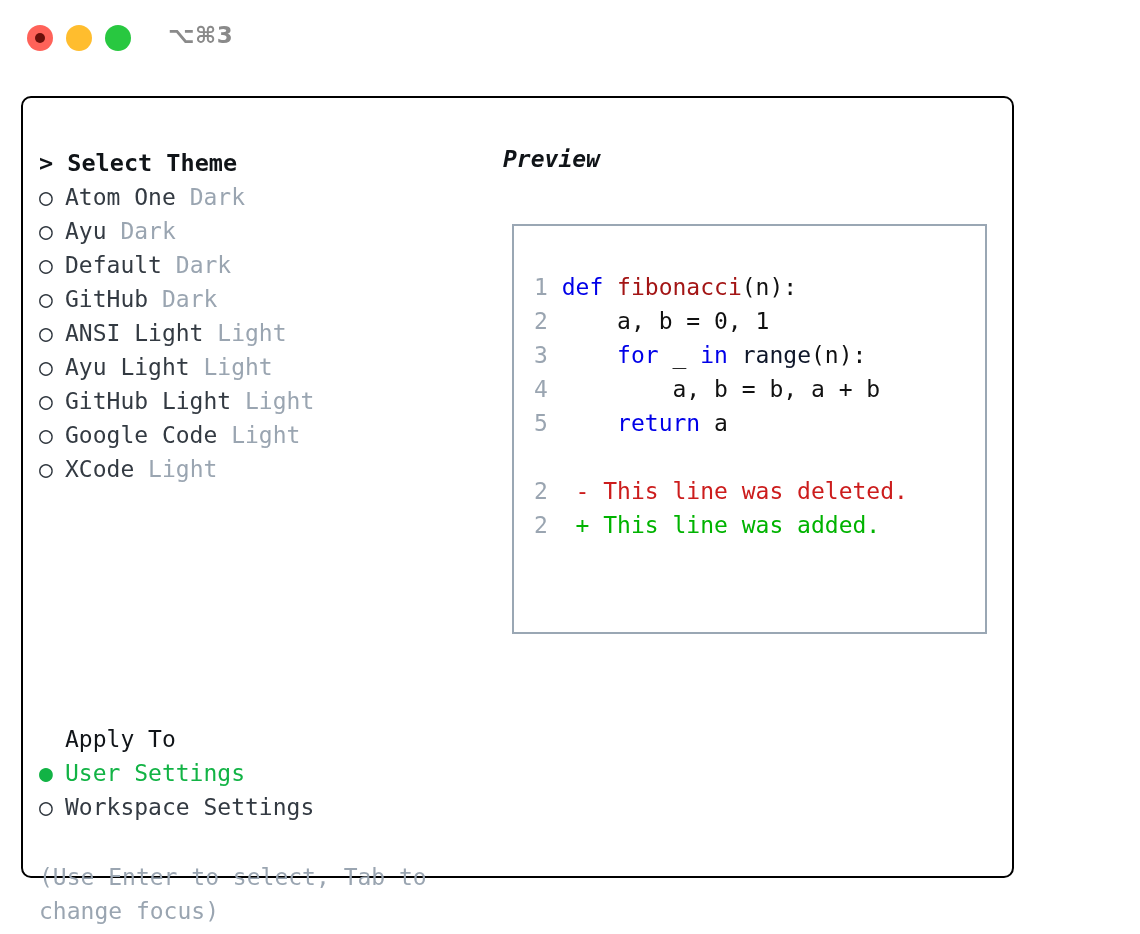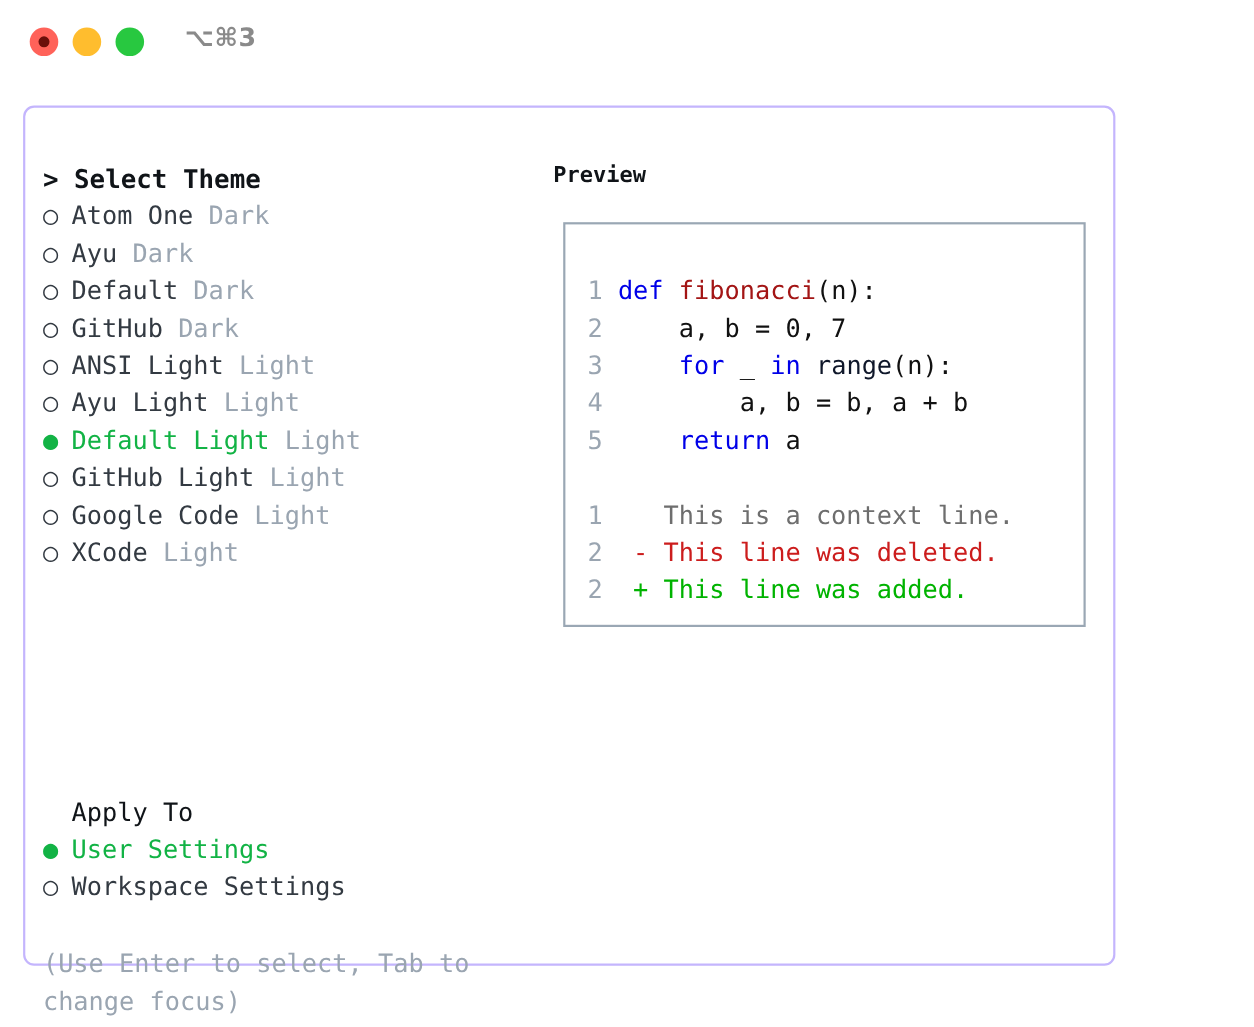--- a/index.html
+++ b/index.html
@@ -62,21 +62,21 @@
     white-space: pre;
   }
 
   
   #window {
     position: absolute;
     left: 21px;
     top: 96px;
     width: 993px;
     height: 782px;
-    border: 2px solid #c4b5fd;
+    border: 2px solid #000000;
     border-radius: 10px;
     background: #ffffff;
     box-sizing: border-box;
   }
 
   
   #theme-pane {
     position: absolute;
     left: 16px;
     top: 48px;
@@ -133,31 +133,32 @@
   }
 
   
   #preview-pane {
     position: absolute;
     left: 480px;
     top: 48px;
   }
   #preview-title {
     font-family: "DejaVu Sans Mono", "Liberation Mono", monospace;
-    font-size: 20px;
+    font-size: 23px;
     font-weight: bold;
     color: #101418;
     white-space: pre;
+    font-style: italic;
   }
   #preview-box {
     position: absolute;
     left: 489px;
-    top: 104px;
+    top: 126px;
     width: 475px;
-    height: 368px;
+    height: 410px;
     border: 2px solid #9aa7b4;
     background: #ffffff;
     box-sizing: border-box;
   }
   #code-block {
     position: absolute;
     left: 20px;
     top: 44px;
   }
   .code-line {
@@ -199,21 +200,20 @@
 
     <div id="theme-pane">
       <div class="mono-line" id="theme-header">&gt; Select Theme</div>
       <div id="theme-rows">
           <div class="mono-line theme-row"><span class="bullet bullet-empty">○</span><span class="theme-name">Atom One</span><span class="theme-kind"> Dark</span></div>
           <div class="mono-line theme-row"><span class="bullet bullet-empty">○</span><span class="theme-name">Ayu</span><span class="theme-kind"> Dark</span></div>
           <div class="mono-line theme-row"><span class="bullet bullet-empty">○</span><span class="theme-name">Default</span><span class="theme-kind"> Dark</span></div>
           <div class="mono-line theme-row"><span class="bullet bullet-empty">○</span><span class="theme-name">GitHub</span><span class="theme-kind"> Dark</span></div>
           <div class="mono-line theme-row"><span class="bullet bullet-empty">○</span><span class="theme-name">ANSI Light</span><span class="theme-kind"> Light</span></div>
           <div class="mono-line theme-row"><span class="bullet bullet-empty">○</span><span class="theme-name">Ayu Light</span><span class="theme-kind"> Light</span></div>
-          <div class="mono-line theme-row row-selected"><span class="bullet bullet-filled">●</span><span class="theme-name">Default Light</span><span class="theme-kind"> Light</span></div>
           <div class="mono-line theme-row"><span class="bullet bullet-empty">○</span><span class="theme-name">GitHub Light</span><span class="theme-kind"> Light</span></div>
           <div class="mono-line theme-row"><span class="bullet bullet-empty">○</span><span class="theme-name">Google Code</span><span class="theme-kind"> Light</span></div>
           <div class="mono-line theme-row"><span class="bullet bullet-empty">○</span><span class="theme-name">XCode</span><span class="theme-kind"> Light</span></div>
         </div>
     </div>
 
     <div id="hint-pane">
       <div class="hint-text">(Use Enter to select, Tab to</div>
       <div class="hint-text">change focus)</div>
     </div>
@@ -226,26 +226,25 @@
         </div>
     </div>
 
     <div id="preview-pane">
       <div id="preview-title">Preview</div>
     </div>
 
     <div id="preview-box">
       <div id="code-block">
           <div class="code-line"><span class="lnum">1</span><span class="kw"> def </span><span class="fn">fibonacci</span><span class="plain">(n):</span></div>
-          <div class="code-line"><span class="lnum">2</span><span class="plain">     a, b = 0, 7</span></div>
+          <div class="code-line"><span class="lnum">2</span><span class="plain">     a, b = 0, 1</span></div>
           <div class="code-line"><span class="lnum">3</span><span class="plain">     </span><span class="kw">for</span><span class="plain"> _ </span><span class="kw">in</span><span class="plain"> </span><span class="bi">range</span><span class="plain">(n):</span></div>
           <div class="code-line"><span class="lnum">4</span><span class="plain">         a, b = b, a + b</span></div>
           <div class="code-line"><span class="lnum">5</span><span class="plain">     </span><span class="kw">return</span><span class="plain"> a</span></div>
         </div>
       <div id="diff-block">
-          <div class="code-line"><span class="lnum">1</span><span class="diff-ctx">    This is a context line.</span></div>
           <div class="code-line"><span class="lnum">2</span><span class="diff-del">  - This line was deleted.</span></div>
           <div class="code-line"><span class="lnum">2</span><span class="diff-add">  + This line was added.</span></div>
         </div>
     </div>
 
   </div>
 </div>
 
 </body></html>

